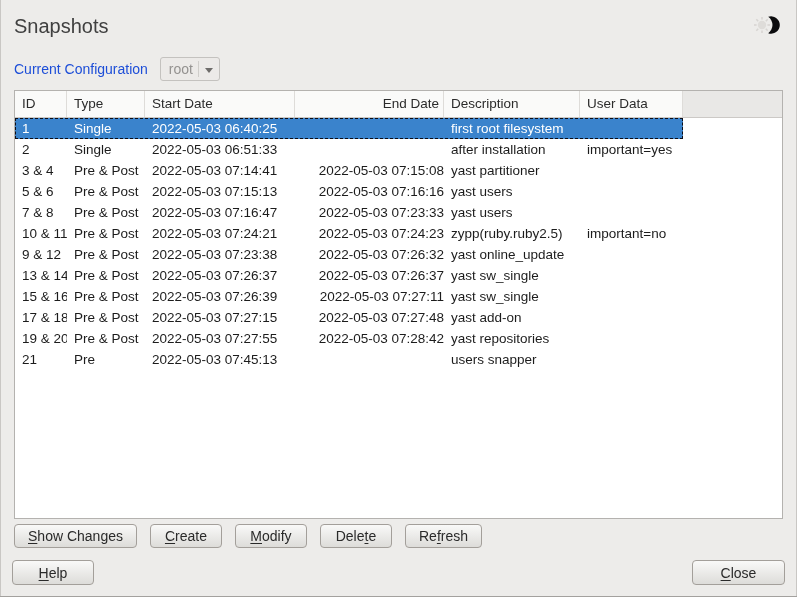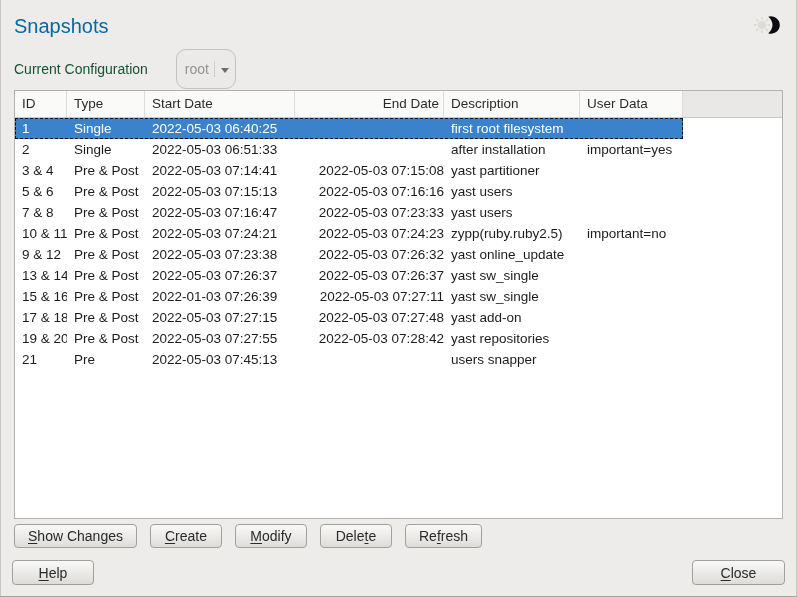--- a/index.html
+++ b/index.html
@@ -7,29 +7,29 @@
   body {
     position:relative;
     font-family:"Liberation Sans", sans-serif;
     background:#edecea;
     color:#1f1f1f;
     overflow:hidden;
     box-shadow: inset 0 -1px 0 #a3a19e, inset 1px 0 0 #c9c7c4, inset -1px 0 0 #c9c7c4;
   }
   .title {
     position:absolute; left:14px; top:15px;
-    font-size:20px; color:#0369a1; font-weight:400;
+    font-size:20px; color:#404040; font-weight:400;
   }
   .theme-icon { position:absolute; right:14px; top:12px; }
   .config-row { position:absolute; left:14px; top:56px; height:26px; display:flex; align-items:center; }
-  .config-label { font-size:14px; color:#14532d; margin-right:28px; }
+  .config-label { font-size:14px; color:#1d4ed8; margin-right:12px; }
   .combo {
     display:inline-flex; align-items:center;
-    height:40px; padding:0 4px 0 8px;
-    background:#eceae8; border:1px solid #c4c2bf; border-radius:10px;
+    height:24px; padding:0 4px 0 8px;
+    background:#eceae8; border:1px solid #c4c2bf; border-radius:3px;
   }
   .combo-value { font-size:14px; color:#949290; }
   .combo-sep { width:1px; height:16px; background:#cfcdca; margin-left:5px; }
   .combo-arrow {
     width:0; height:0; margin:2px 2px 0 6px;
     border-left:4px solid transparent; border-right:4px solid transparent;
     border-top:5px solid #6e6c6a;
   }
   .snap-table {
     position:absolute; left:14px; top:90px; width:769px; height:429px;
@@ -167,21 +167,21 @@
         <div class="td c0">13 &amp; 14</div>
         <div class="td c1">Pre &amp; Post</div>
         <div class="td c2">2022-05-03 07:26:37</div>
         <div class="td c3">2022-05-03 07:26:37</div>
         <div class="td c4">yast sw_single</div>
         <div class="td c5"></div>
       </div>
       <div class="tr">
         <div class="td c0">15 &amp; 16</div>
         <div class="td c1">Pre &amp; Post</div>
-        <div class="td c2">2022-01-03 07:26:39</div>
+        <div class="td c2">2022-05-03 07:26:39</div>
         <div class="td c3">2022-05-03 07:27:11</div>
         <div class="td c4">yast sw_single</div>
         <div class="td c5"></div>
       </div>
       <div class="tr">
         <div class="td c0">17 &amp; 18</div>
         <div class="td c1">Pre &amp; Post</div>
         <div class="td c2">2022-05-03 07:27:15</div>
         <div class="td c3">2022-05-03 07:27:48</div>
         <div class="td c4">yast add-on</div>

